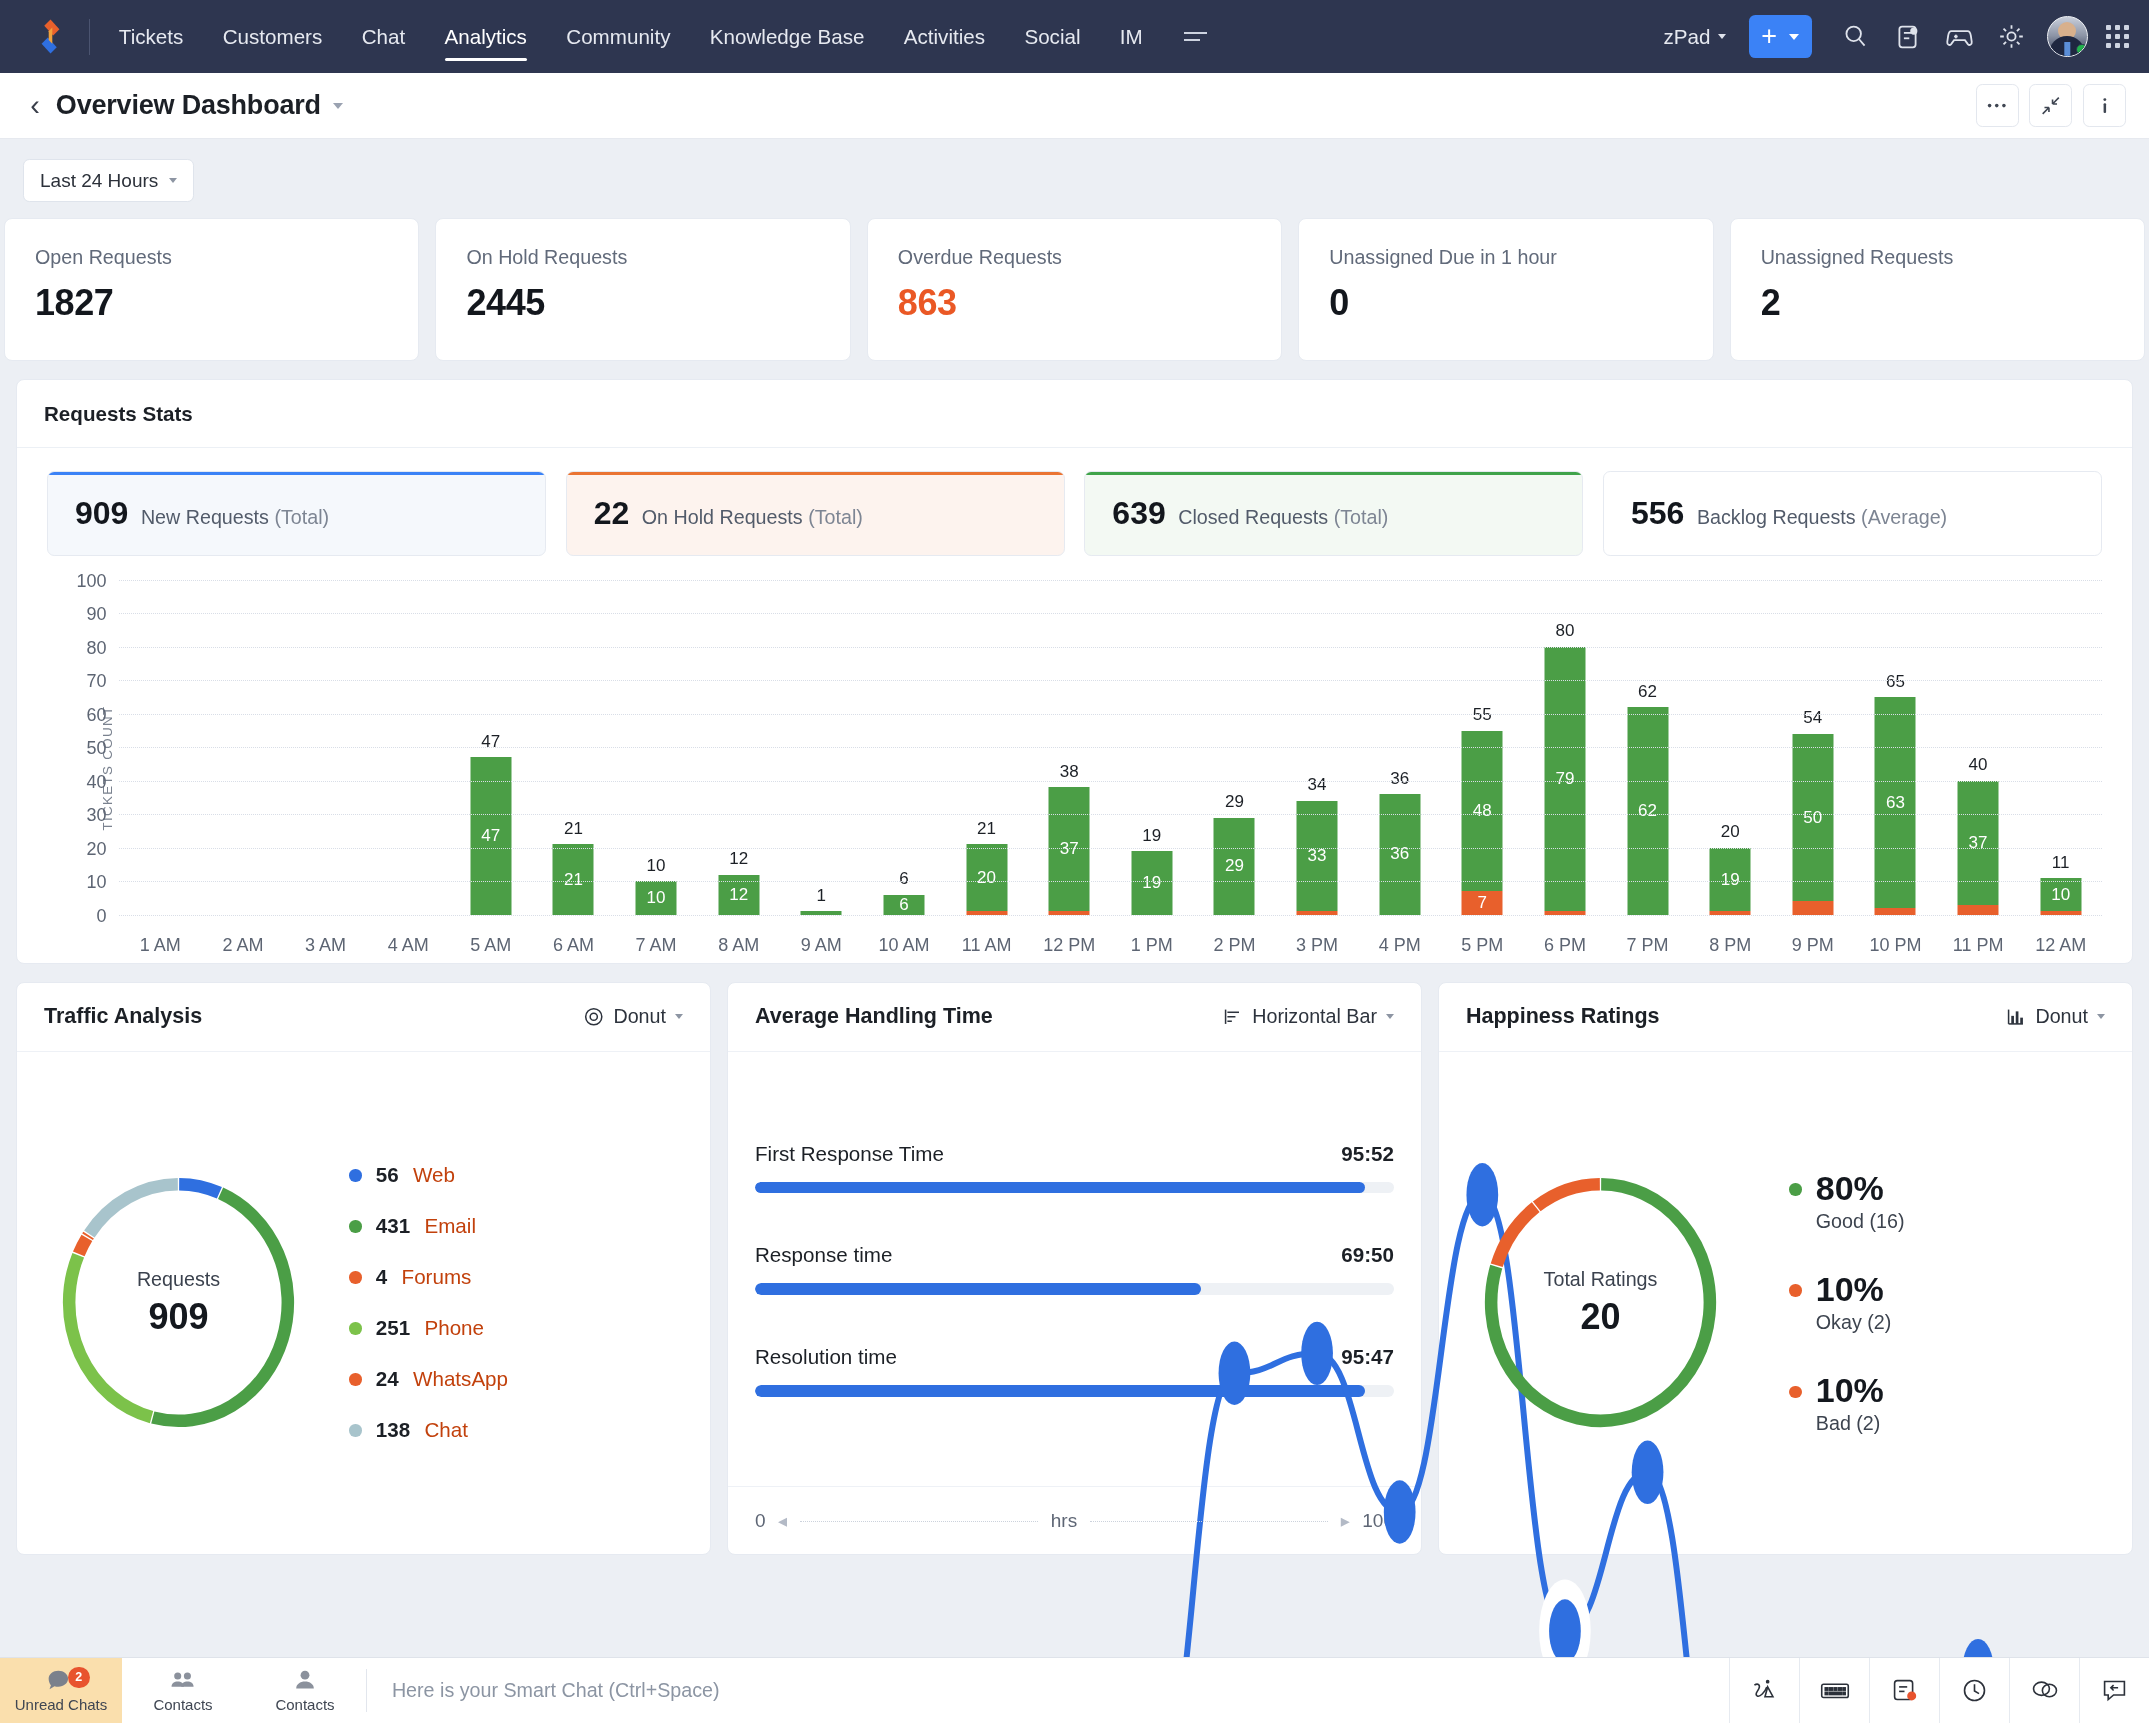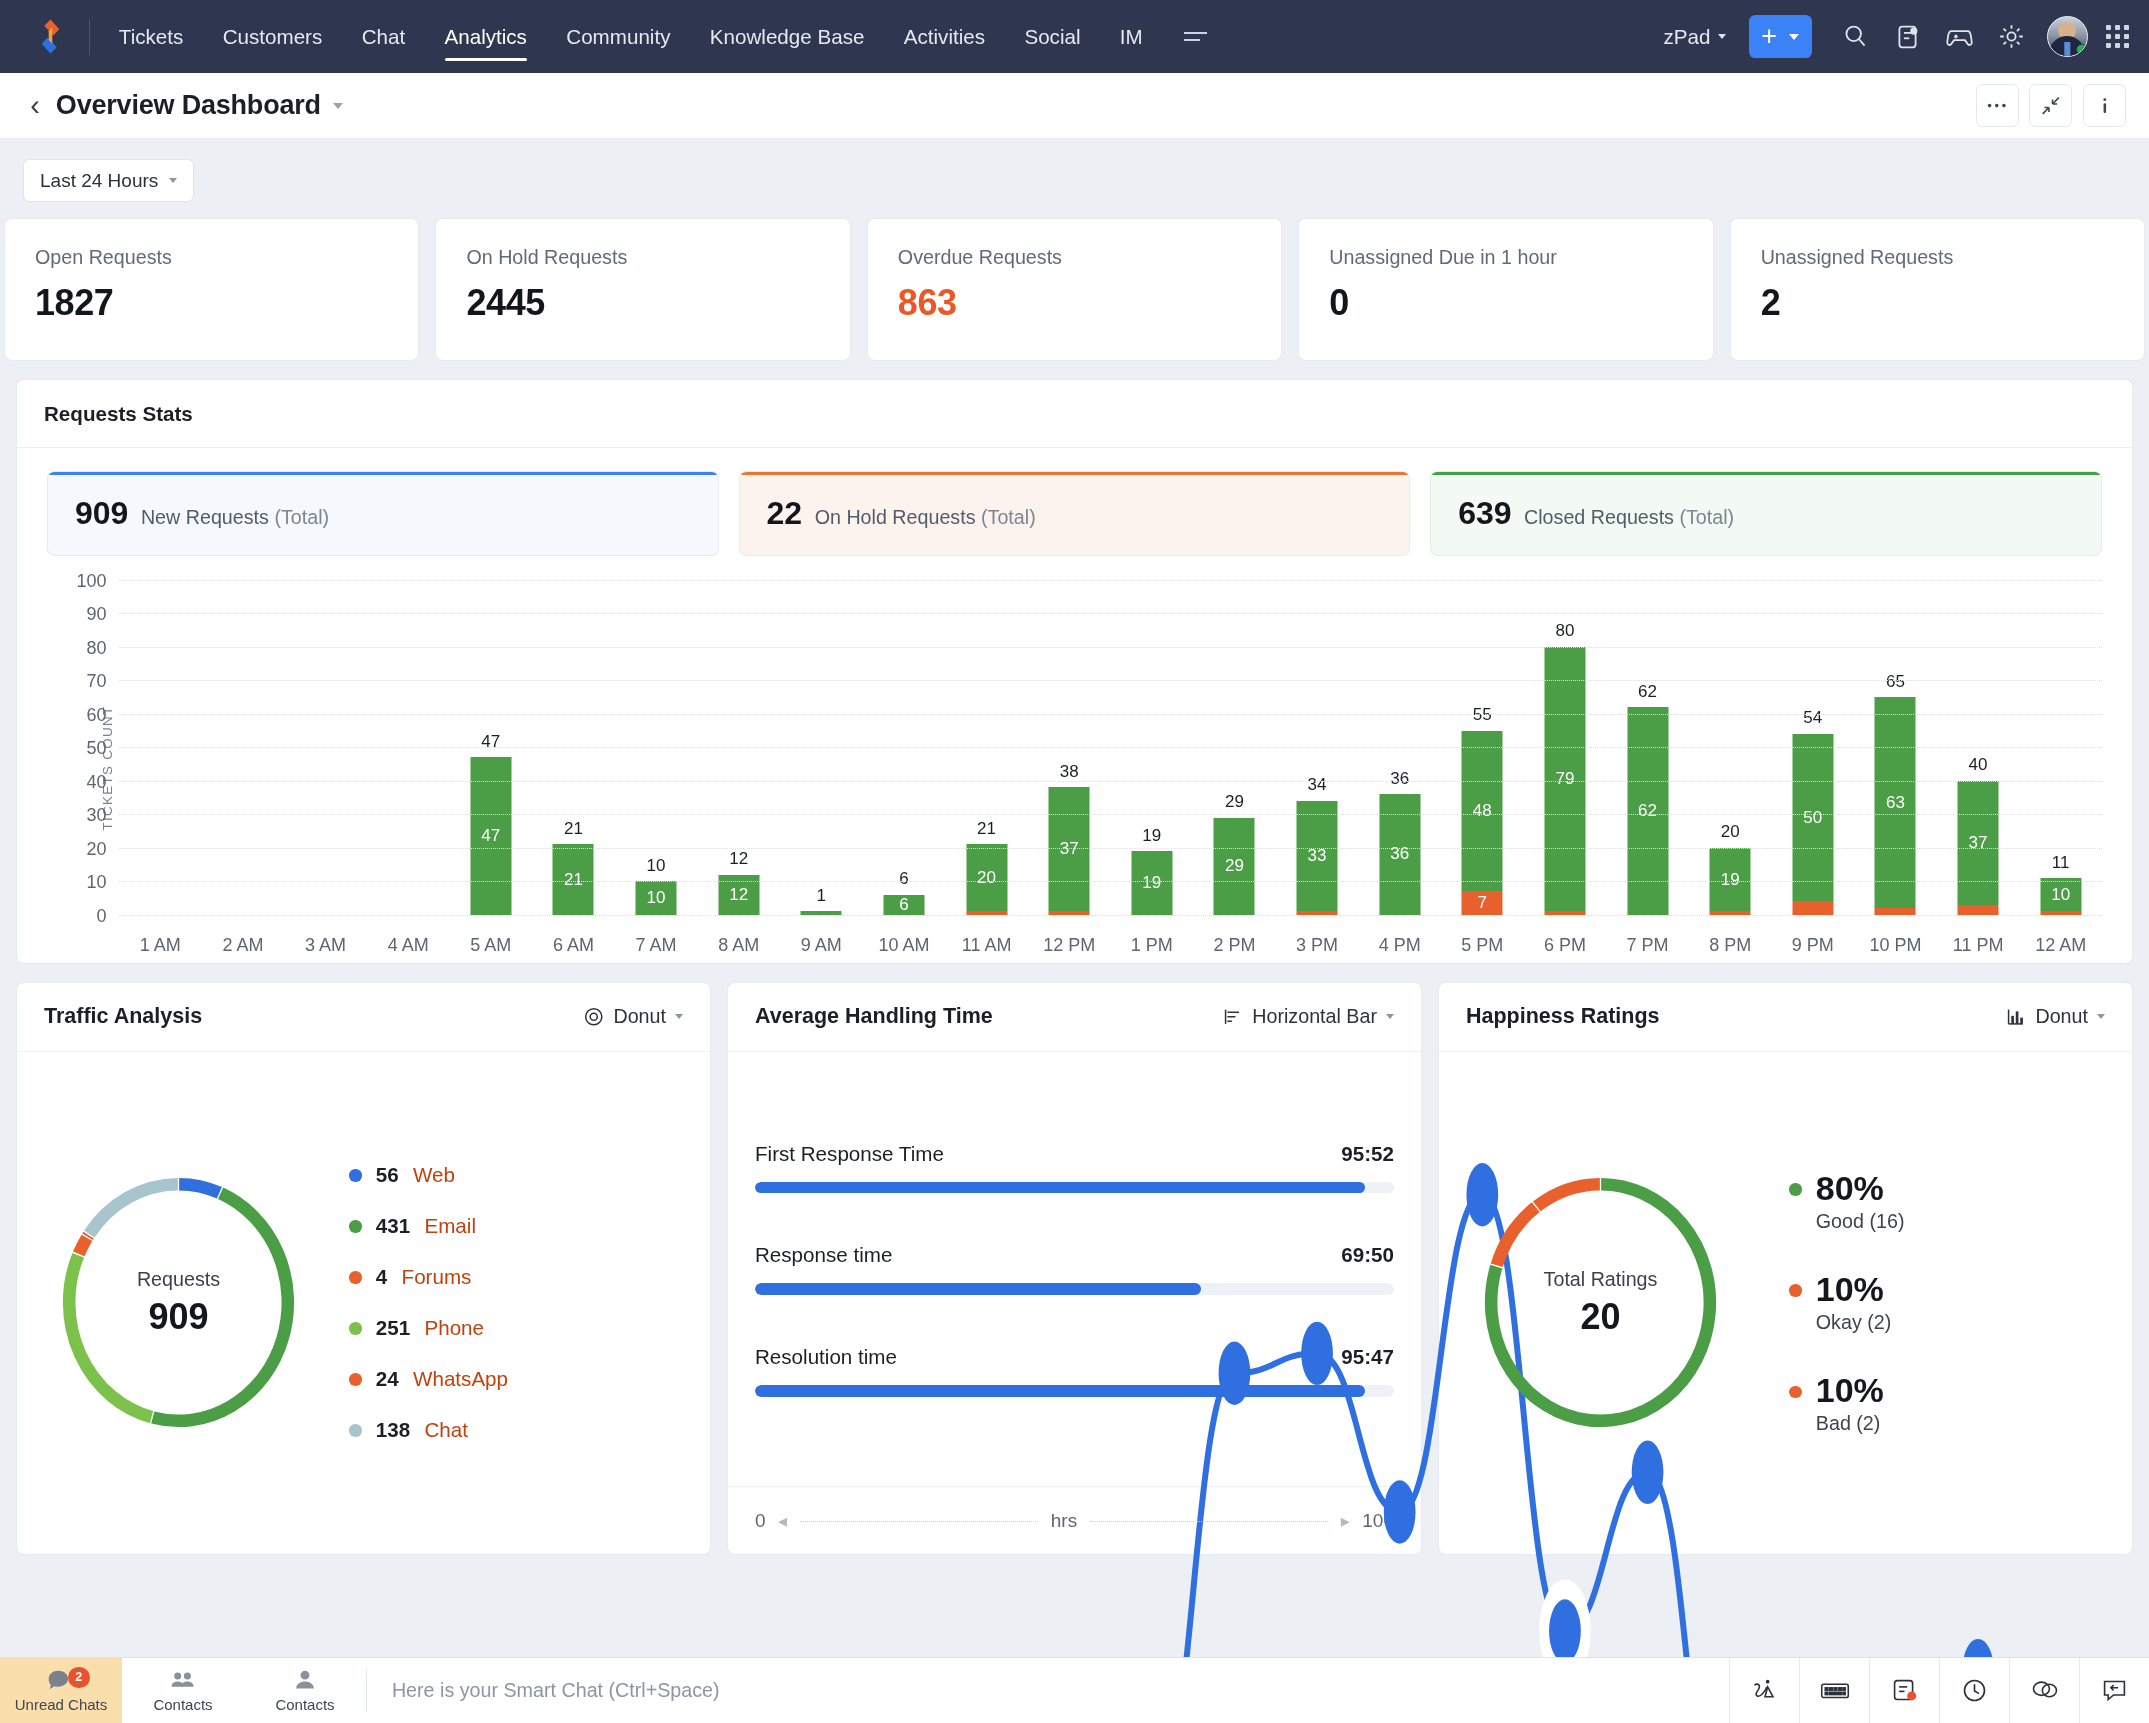--- a/index.html
+++ b/index.html
@@ -348,20 +348,24 @@
       <span class="stat-num">909</span>
       <span class="stat-txt"><span>New Requests</span> <span class="sub">(Total)</span></span>
     </div>
     <div class="stat-tab orange">
       <span class="stat-num">22</span>
       <span class="stat-txt"><span>On Hold Requests</span> <span class="sub">(Total)</span></span>
     </div>
     <div class="stat-tab green">
       <span class="stat-num">639</span>
       <span class="stat-txt"><span>Closed Requests</span> <span class="sub">(Total)</span></span>
+    </div>
+    <div class="stat-tab plain">
+      <span class="stat-num">556</span>
+      <span class="stat-txt"><span>Backlog Requests</span> <span class="sub">(Average)</span></span>
     </div>
   </div>
 
   <div class="chartwrap">
     <div class="y-axis-title">TICKETS COUNT</div>
     <div class="plot" id="plot">
       <div class="bars" id="bars">
           <div class="barcell"></div>
           <div class="barcell"></div>
           <div class="barcell"></div>

